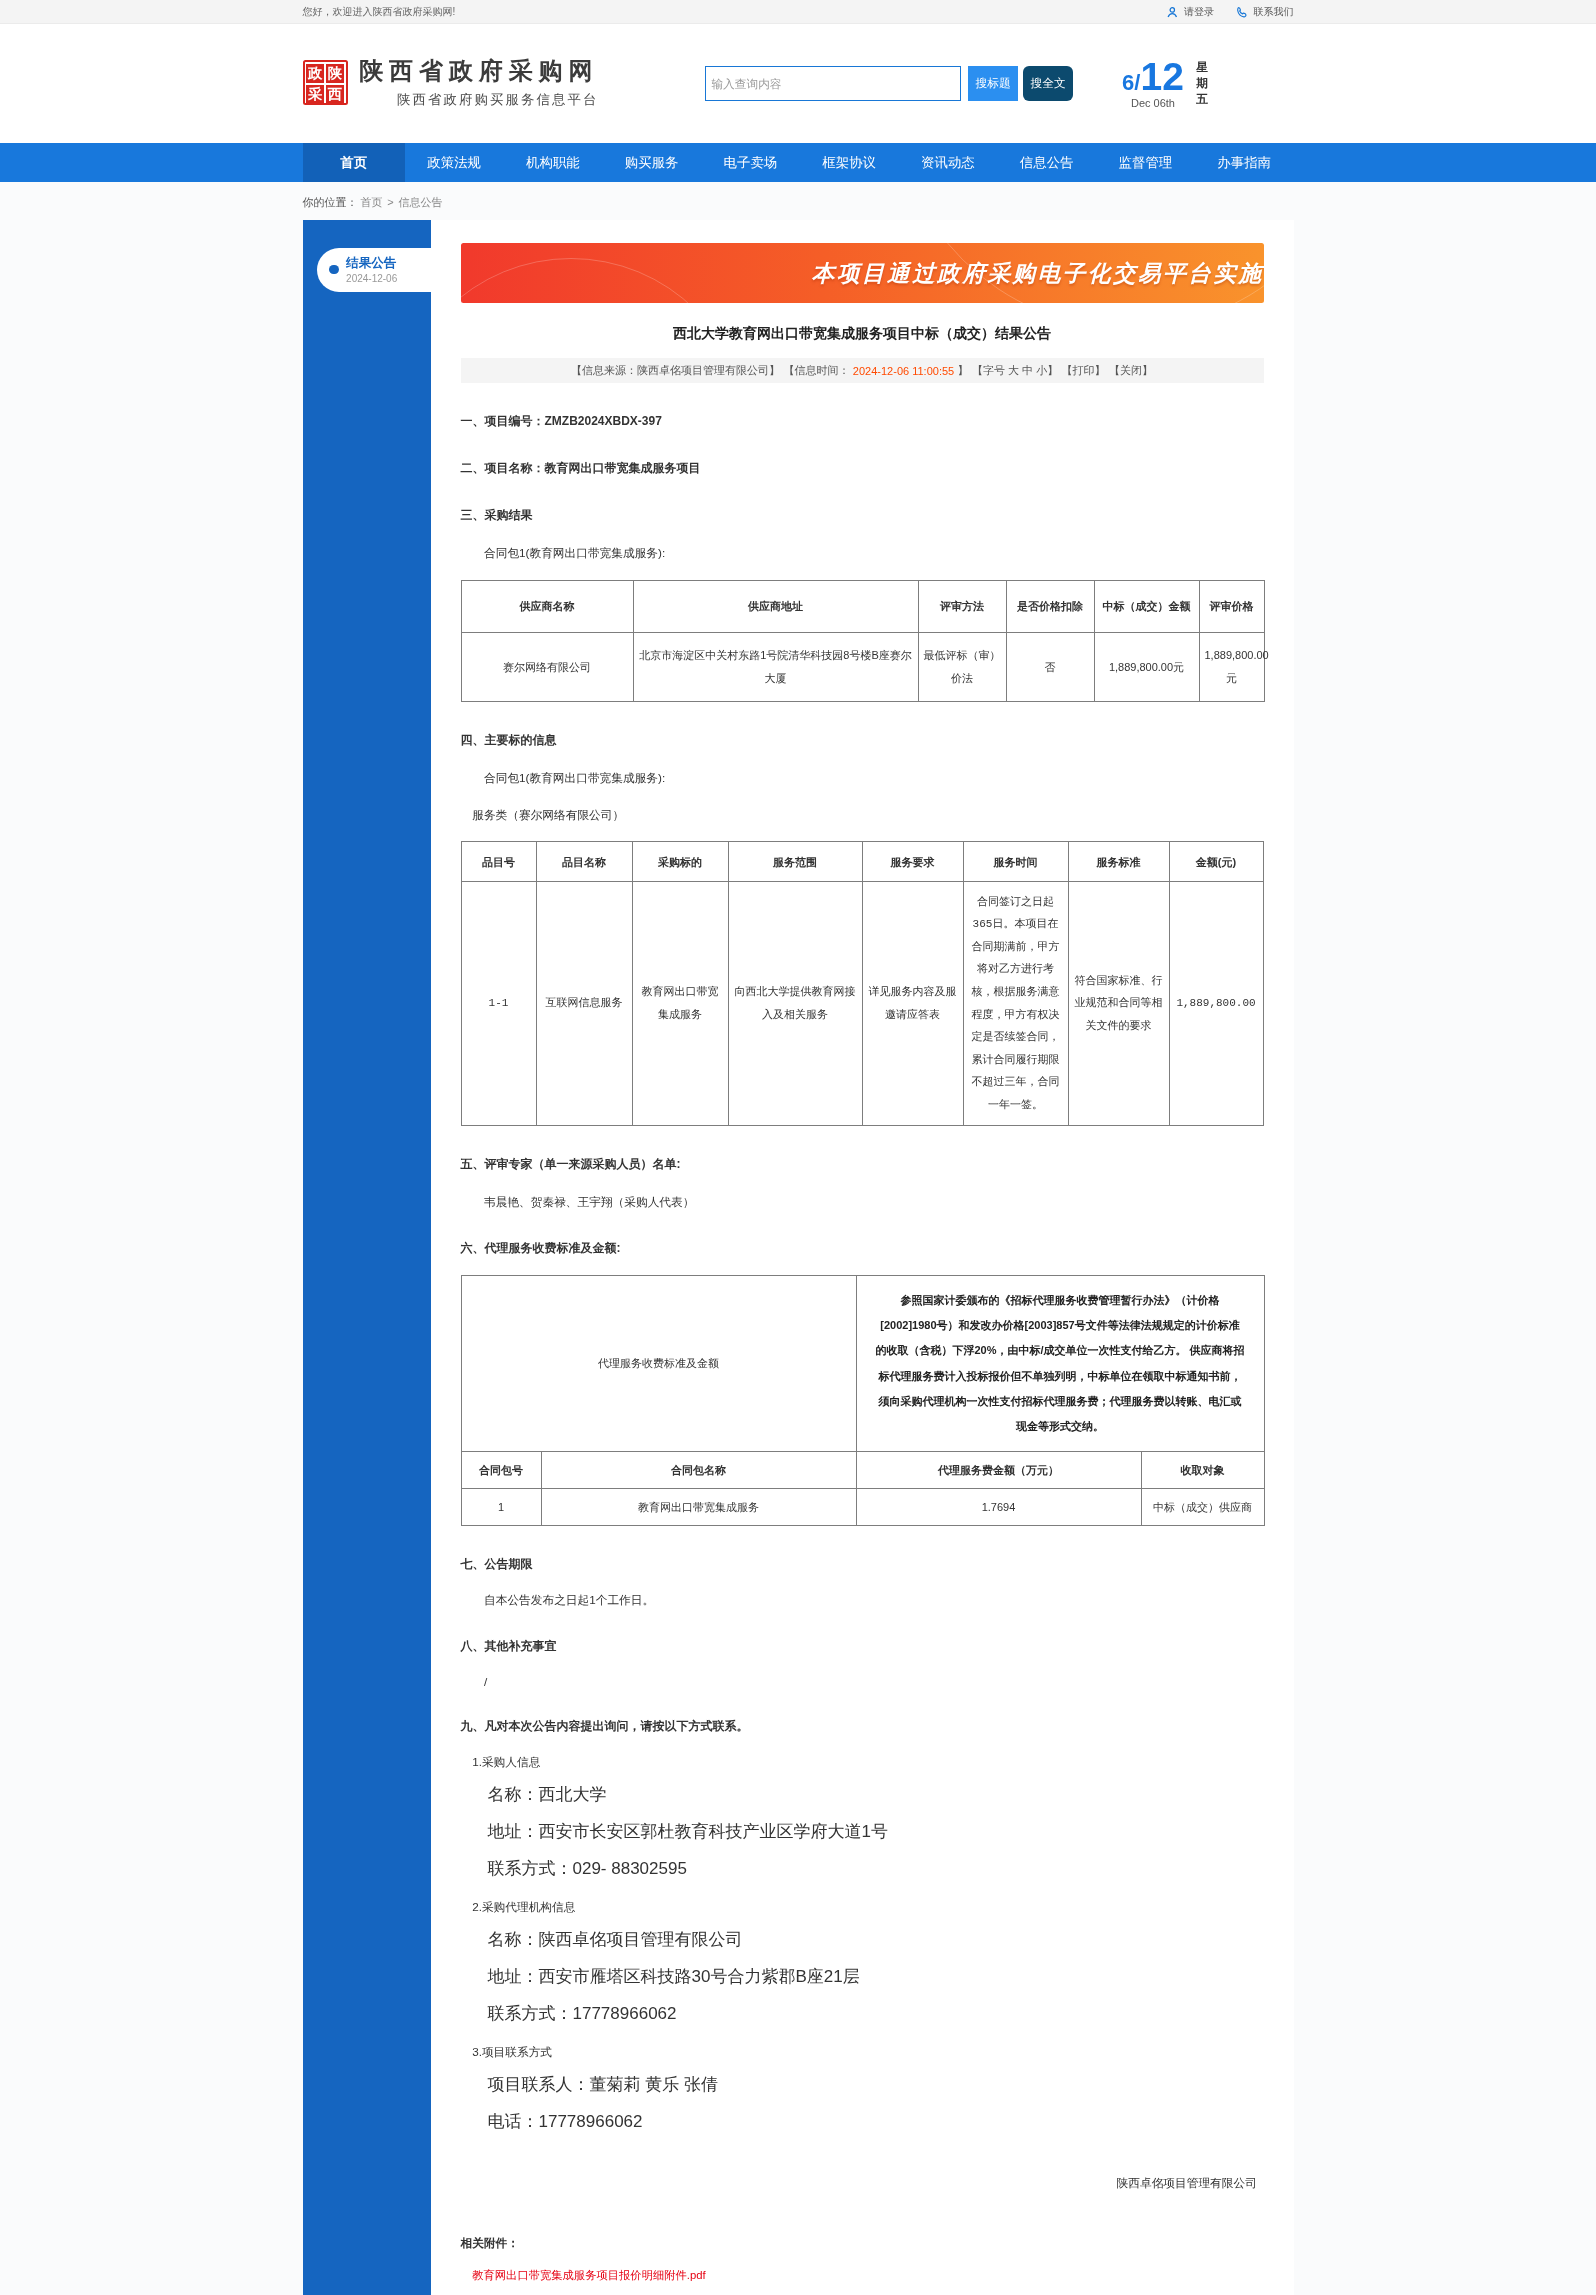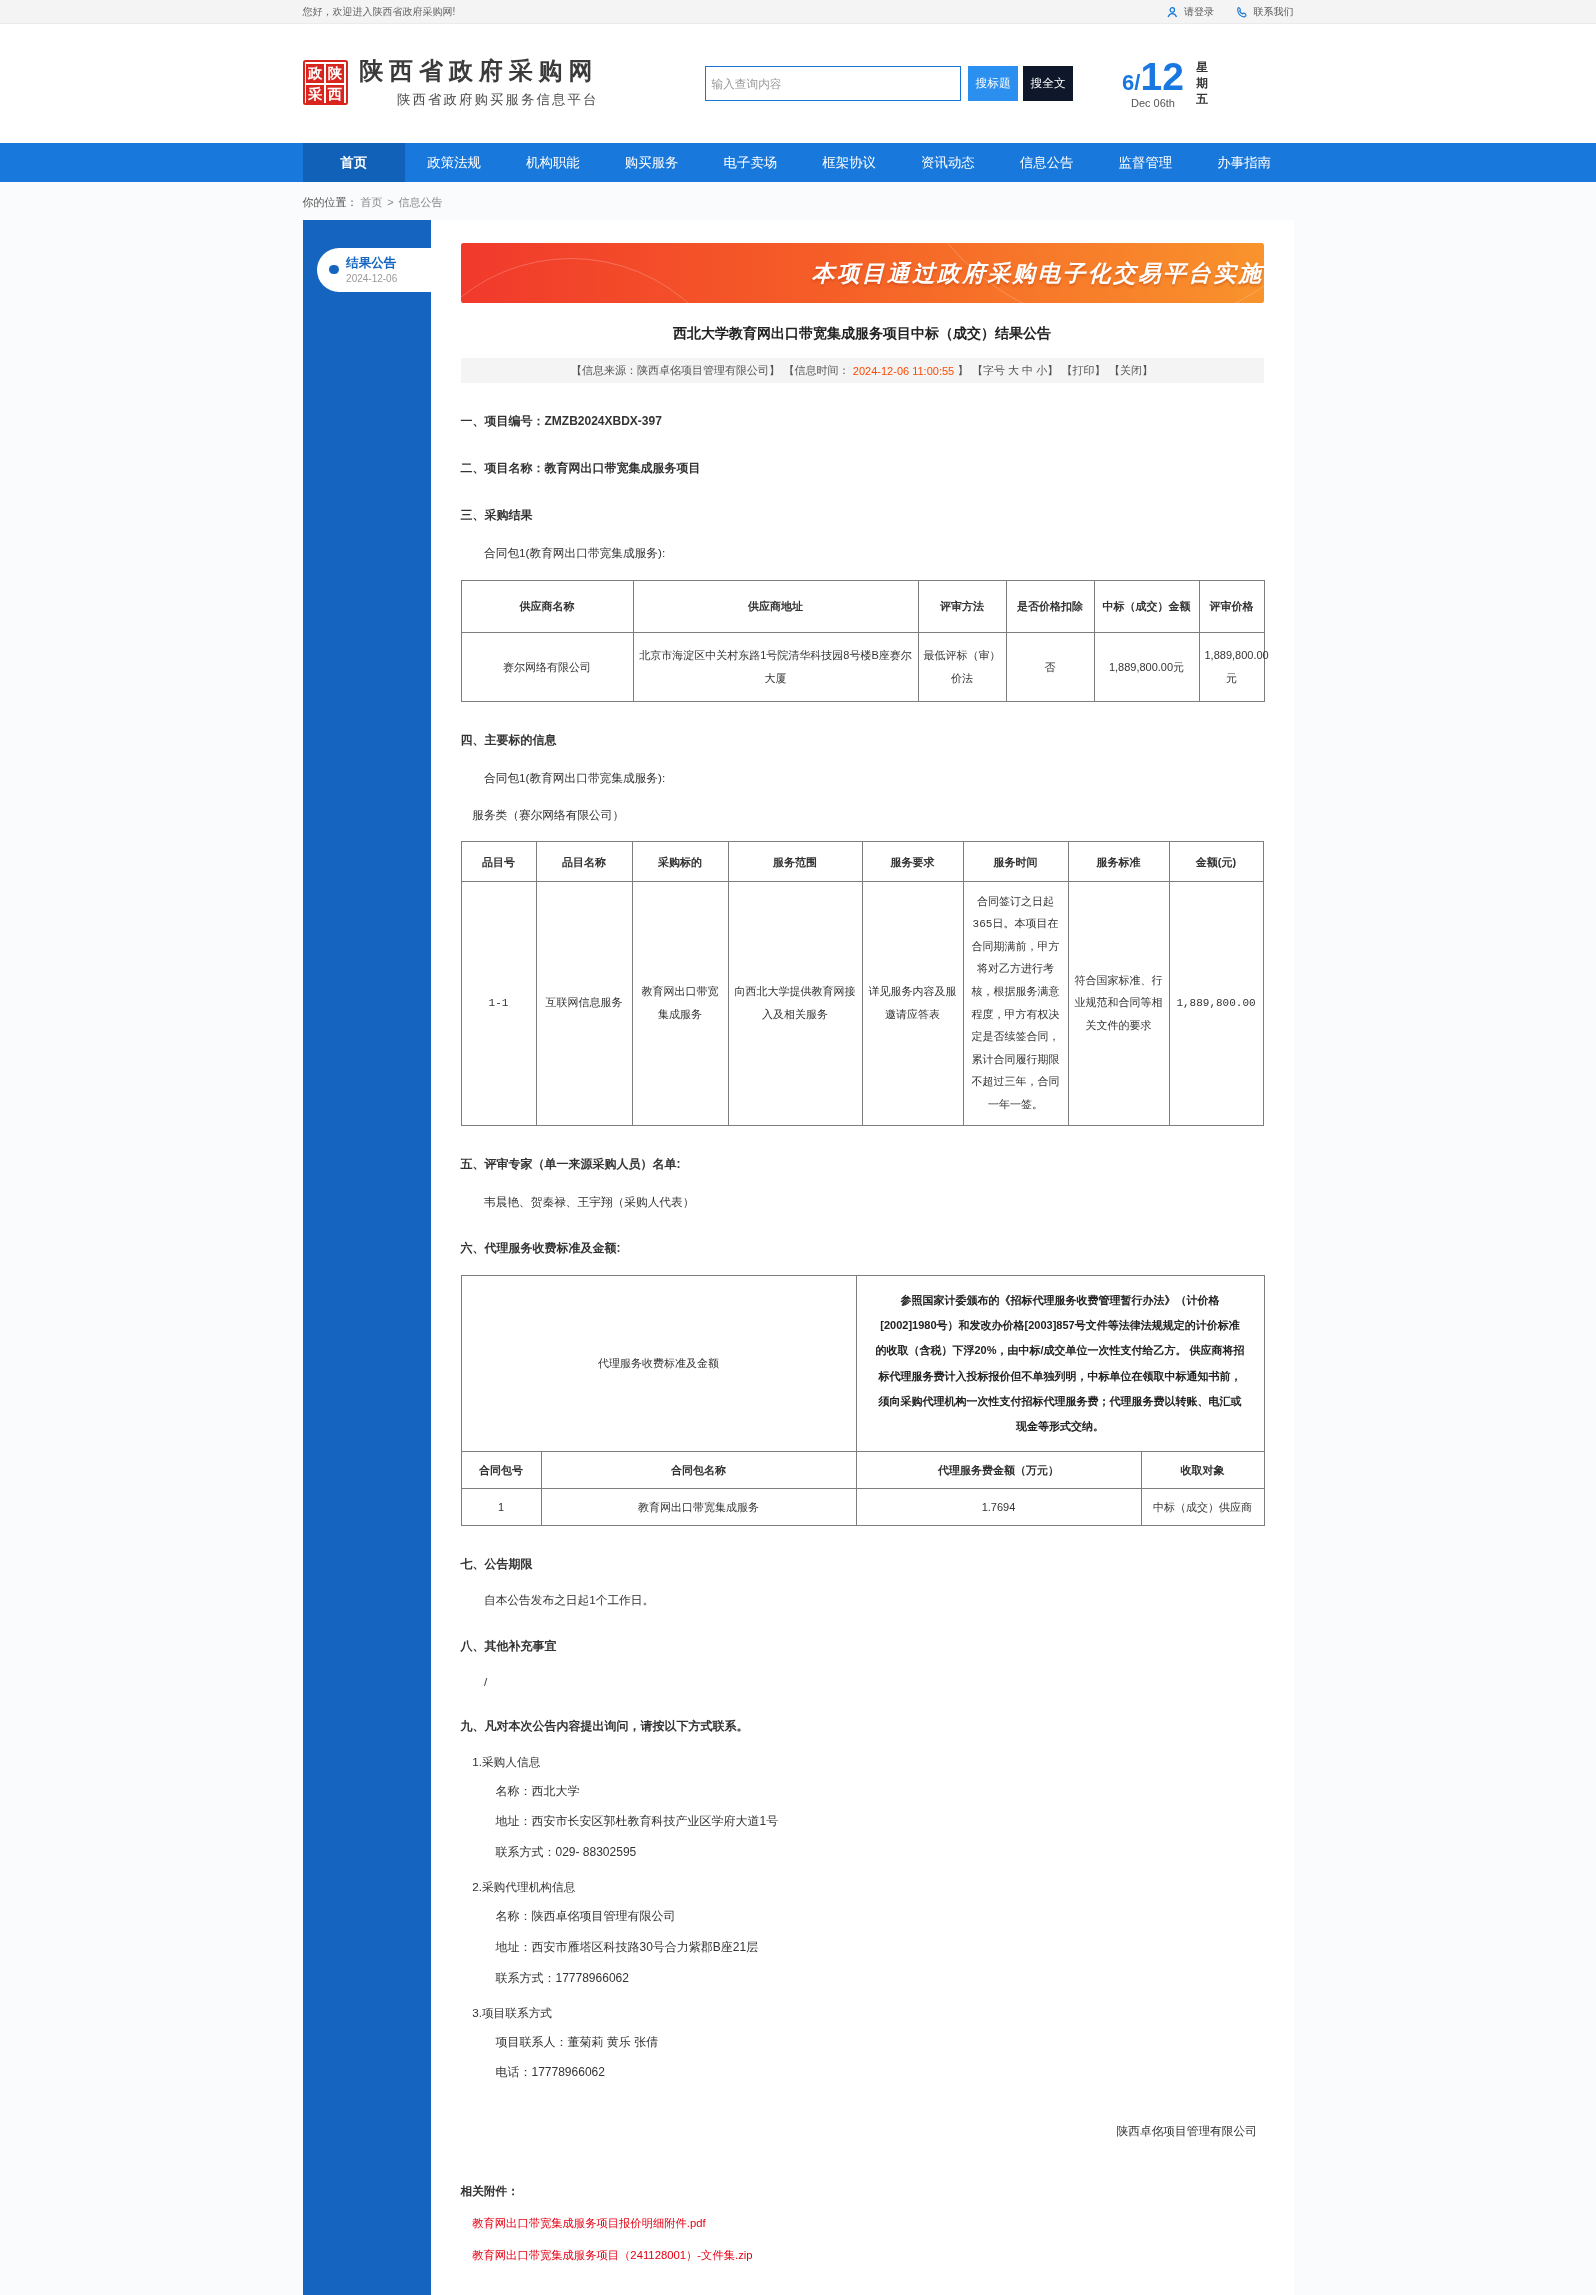--- a/index.html
+++ b/index.html
@@ -24,21 +24,21 @@
   .logo-box { display: flex; align-items: center; gap: 11.7px; }
   .seal { width: 45px; height: 45px; background: #fff; border: 2.5px solid #d8261f; display: grid; grid-template-columns: 1fr 1fr; grid-template-rows: 1fr 1fr; gap: 1.7px; padding: 1.7px; border-radius: 2.5px; }
   .seal span { background: #d8261f; color: #fff; font-weight: bold; font-size: 14.3px; display: flex; align-items: center; justify-content: center; font-family: "Liberation Serif", serif; }
   .site-title { font-size: 24px; font-weight: bold; color: #3b3b3b; letter-spacing: 5.9px; line-height: 1.15; }
   .site-subtitle { font-size: 13.4px; color: #4a4a4a; letter-spacing: 2.1px; margin-top: 5.9px; text-align: right; }
   .search-wrap { display: flex; align-items: center; margin-left: 107px; }
   .search-input { width: 256px; height: 35px; border: 1.7px solid #1877d6; padding: 0 5px; font-size: 11.7px; color: #333; outline: none; }
   .search-input::placeholder { color: #9a9a9a; }
   .search-btn { height: 35px; width: 50px; border: none; color: #fff; font-size: 11.7px; cursor: pointer; }
   .btn-title { background: #2b8ff0; margin-left: 6.7px; }
-  .btn-full { background: #0f172a; margin-left: 5px; }
+  .btn-full { background: #0c4a6e; margin-left: 5px; border-radius: 6px; }
   .date-block { margin-left: 49px; display: flex; align-items: center; gap: 11.7px; }
   .date-md { color: #1877e0; font-weight: bold; line-height: 1; white-space: nowrap; }
   .date-md .d-small { font-size: 22px; }
   .date-md .d-big { font-size: 39px; }
   .date-en { font-size: 11px; color: #555; text-align: center; margin-top: 1.7px; }
   .weekday { font-size: 11.7px; font-weight: bold; color: #333; width: 13.4px; line-height: 1.35; text-align: center; }
 
   
   .nav { background: #1878dc; height: 39px; }
   .nav .container { display: flex; height: 39px; align-items: stretch; }
@@ -86,21 +86,21 @@
   .t1 th { height: 52px; }
   .t1 td { height: 69px; }
   .t2 th { height: 40px; }
   .t2 td { padding: 8.4px 5.9px; font-family: Liberation Mono, monospace; }
   .t3 .desc-cell { text-align: center; padding: 11.7px 18.5px; line-height: 2.3; font-weight: bold; color: #222; }
   .t3 .label-cell { font-weight: normal; }
   .t3 .hrow td { height: 34px; font-weight: bold; }
   .t3 .drow td { height: 32px; }
 
   .contact-group { font-size: 11.7px; color: #333; margin: 18.5px 0 0 11.7px; line-height: 1.3; }
-  .contact-line { font-size: 12px; color: #333; margin: 15px 0 0 35px; line-height: 1.3; }
+  .contact-line { font-size: 17px; color: #333; margin: 15px 0 0 27px; line-height: 1.3; }
 
   .signature { text-align: right; margin-top: 37px; padding-right: 6.7px; font-size: 11.7px; color: #333; line-height: 2.3; }
 
   .attach-title { font-size: 11.7px; font-weight: bold; color: #333; margin-top: 39px; }
   .attach-link { display: block; font-size: 11.3px; color: #e60012; text-decoration: none; margin: 17px 0 0 11.7px; cursor: pointer; }
 </style>
 </head>
 <body>
 
 <div class="utility">

